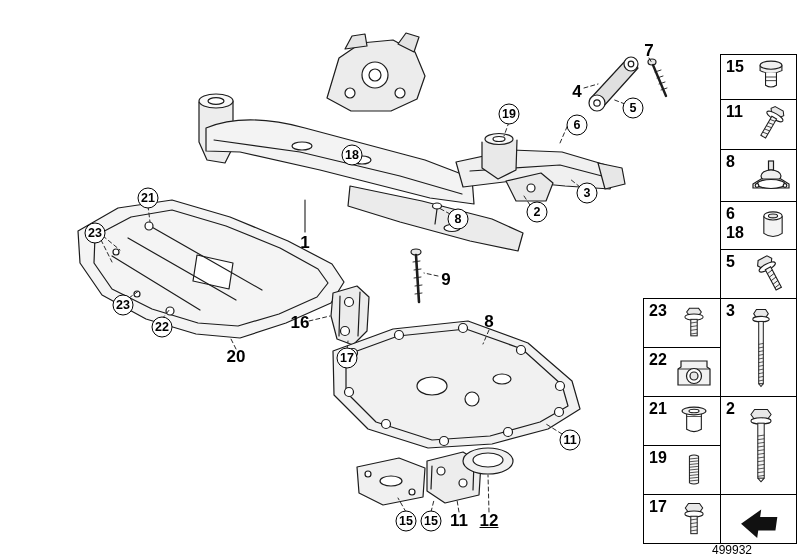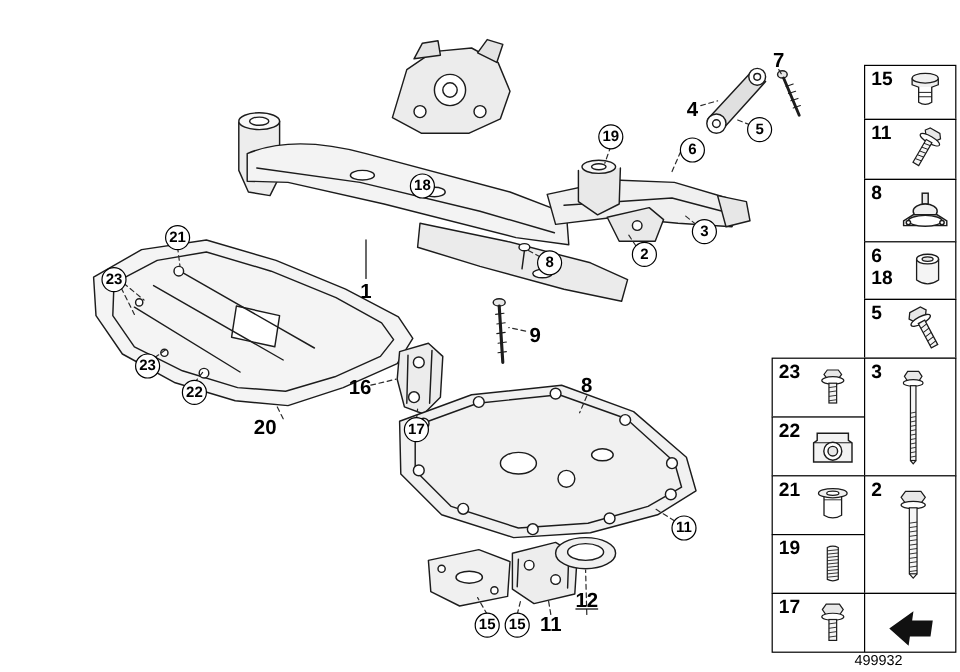--- a/index.html
+++ b/index.html
@@ -172,27 +172,27 @@
       <div class="callout circled" style="left: 537px; top: 212px;">2</div>
       <div class="callout circled" style="left: 458px; top: 219px;">8</div>
       <div class="callout circled" style="left: 148px; top: 198px;">21</div>
       <div class="callout circled" style="left: 95px; top: 233px;">23</div>
       <div class="callout plain" style="left: 305px; top: 243px;">1</div>
       <div class="callout plain" style="left: 446px; top: 280px;">9</div>
       <div class="callout circled" style="left: 123px; top: 305px;">23</div>
       <div class="callout plain" style="left: 300px; top: 323px; text-align: right;">16</div>
       <div class="callout plain" style="left: 489px; top: 322px;">8</div>
       <div class="callout circled" style="left: 162px; top: 327px;">22</div>
-      <div class="callout plain" style="left: 221px; top: 357px;">20</div>
+      <div class="callout plain" style="left: 236px; top: 357px;">20</div>
       <div class="callout circled" style="left: 347px; top: 358px;">17</div>
       <div class="callout circled" style="left: 570px; top: 440px;">11</div>
       <div class="callout circled" style="left: 406px; top: 521px;">15</div>
       <div class="callout circled" style="left: 431px; top: 521px;">15</div>
       <div class="callout plain" style="left: 459px; top: 521px;">11</div>
-      <div class="callout plain" style="left: 489px; top: 501px; text-decoration: underline;">12</div>
+      <div class="callout plain" style="left: 489px; top: 521px; text-decoration: underline;">12</div>
     </div>
 
   <div class="legend">
 
     <div class="cell" style="left:77px;top:0;width:77px;height:46px">
       <span class="num">15</span>
       <svg class="icon" style="left:28px;top:2px" width="44" height="40" viewBox="0 0 48 44">
         <g stroke="#1c1c1c" stroke-width="1.2" fill="#ffffff">
           <path fill="#f0f0f0" d="M12,9 L12,15 Q24,21 36,15 L36,9"></path>
           <ellipse fill="#f0f0f0" cx="24" cy="9" rx="12" ry="4.5"></ellipse>

